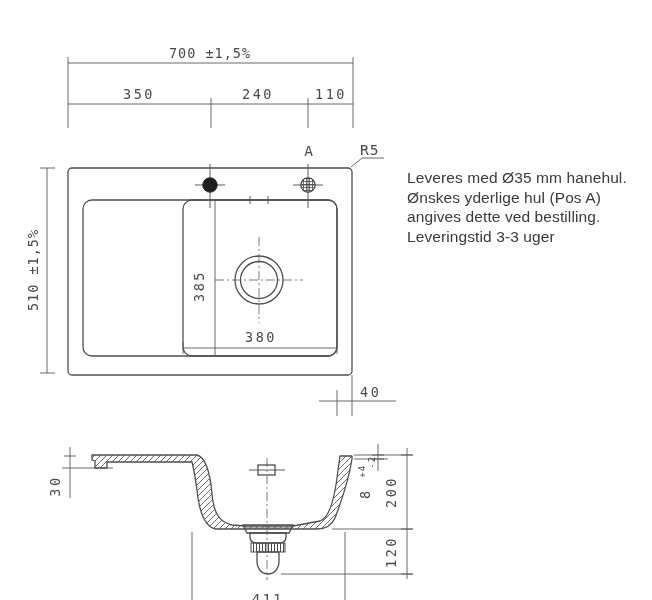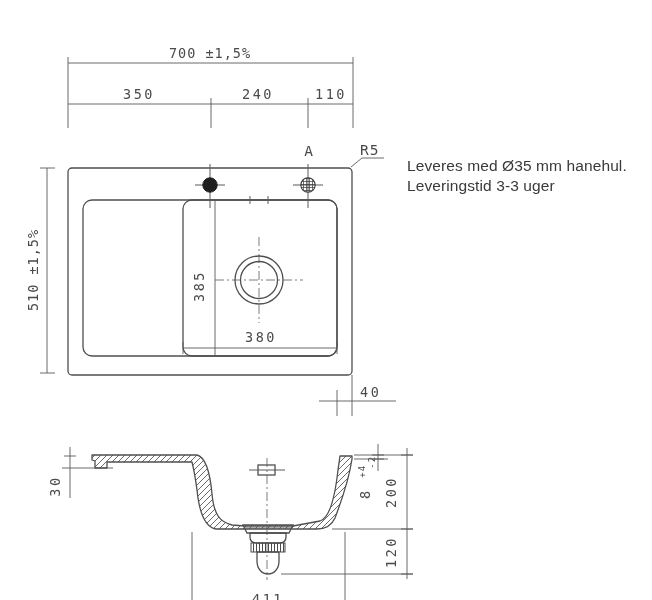--- a/index.html
+++ b/index.html
@@ -9,21 +9,21 @@
   .dim-text{font-family:"DejaVu Sans Mono",monospace;font-size:13.5px;letter-spacing:2.5px;
             fill:#4a4a4a;}
   .dim-text-sm{font-family:"DejaVu Sans Mono",monospace;font-size:13.5px;letter-spacing:1px;
             fill:#4a4a4a;}
   .label-text{font-family:"DejaVu Sans Mono",monospace;font-size:14.5px;letter-spacing:1px;
             fill:#4a4a4a;}
   .outline{stroke:#4f4f4f;stroke-width:1.3;fill:none;}
   .thin{stroke:#5a5a5a;stroke-width:1;fill:none;}
   .dimline{stroke:#5a5a5a;stroke-width:0.9;fill:none;}
   .centerline{stroke:#5a5a5a;stroke-width:0.8;fill:none;stroke-dasharray:9 3 2 3;}
-  #note-block{position:absolute;left:407px;top:128px;width:240px;
+  #note-block{position:absolute;left:407px;top:140px;width:240px;
               font-family:"Liberation Sans","DejaVu Sans",sans-serif;
               font-size:15.5px;line-height:19.5px;color:#3a3a3a;font-weight:400;
               letter-spacing:0.1px;}
 </style>
 </head>
 <body>
 
 <div id="stage">
 
   <svg id="drawing" width="652" height="600" viewBox="0 0 652 600" xmlns="http://www.w3.org/2000/svg">
@@ -183,16 +183,18 @@
         <line x1="192" y1="504" x2="192" y2="590" class="dimline"></line>
         <line x1="345" y1="504" x2="345" y2="590" class="dimline"></line>
         <line x1="181" y1="580" x2="356" y2="580" class="dimline"></line>
         <text class="dim-text" text-anchor="middle" x="268" y="576">411</text>
       </g>
     </g>
   </svg>
 
   <div id="note-block">
     <div>Leveres med Ø35 mm hanehul.</div>
+    <div>Ønskes yderlige hul (Pos A)</div>
+    <div>angives dette ved bestilling.</div>
     <div>Leveringstid 3-3 uger</div>
   </div>
 
 </div>
 
 </body></html>

